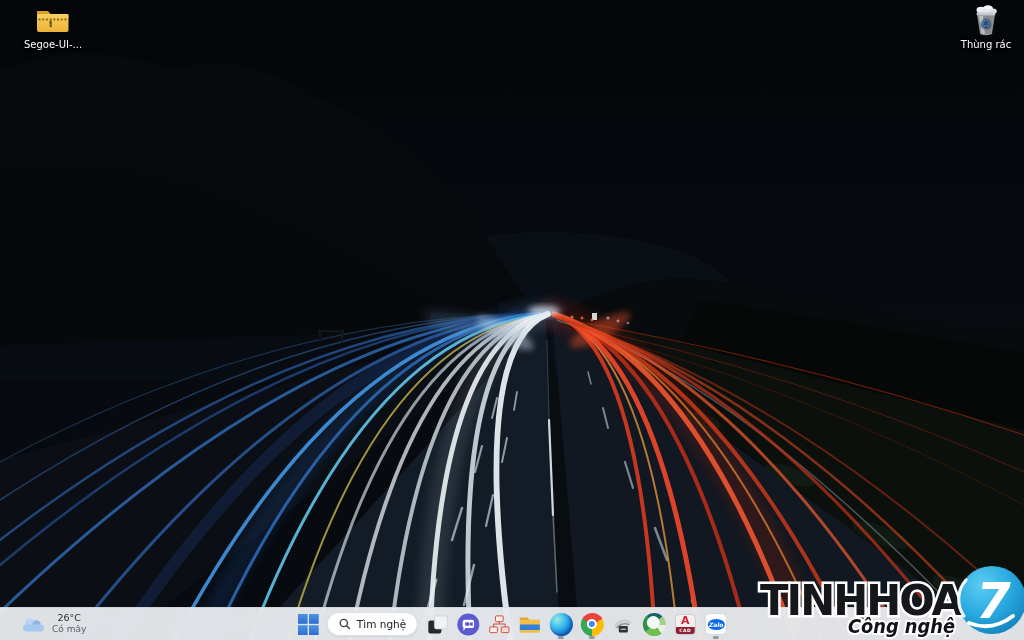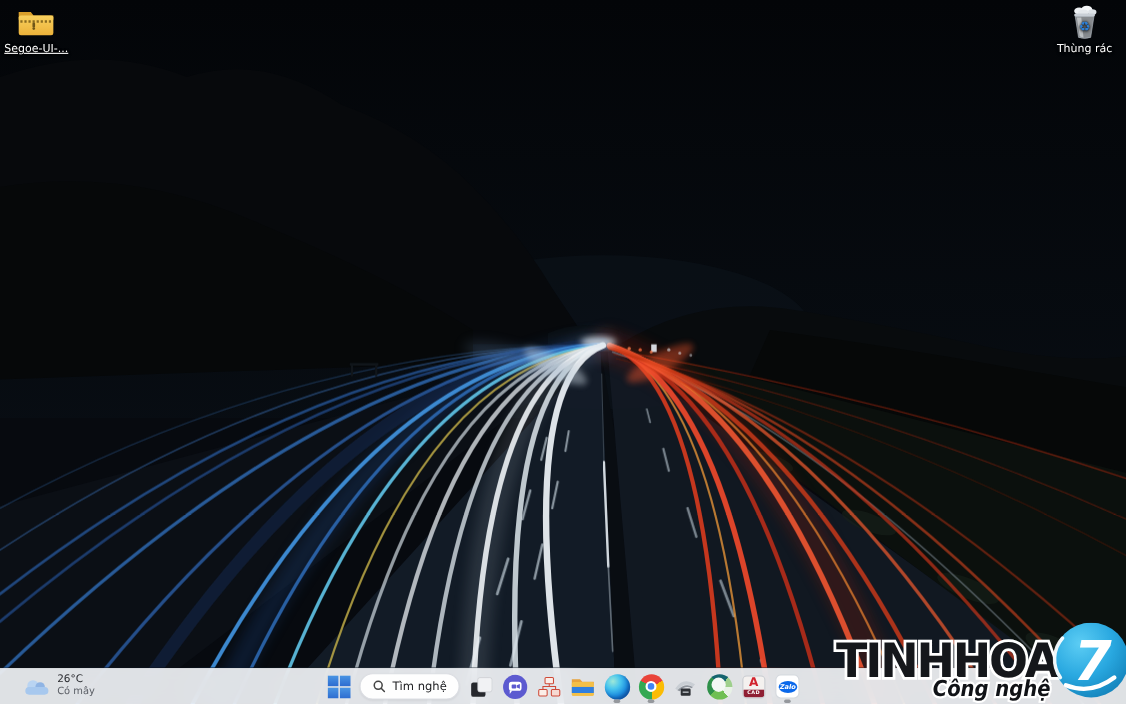--- a/index.html
+++ b/index.html
@@ -6,29 +6,29 @@
   body{width:1024px;height:640px;position:relative;overflow:hidden;background:#04060a;
        font-family:"DejaVu Sans","Liberation Sans",sans-serif;}
 
   
   .wallpaper{position:absolute;inset:0;z-index:0;}
 
   
   .desk{position:absolute;display:flex;flex-direction:column;align-items:center;gap:3px;
         color:#fff;font-size:10px;line-height:1.1;z-index:2;text-align:center;
         text-shadow:0 1px 3px rgba(0,0,0,.95),0 0 2px rgba(0,0,0,.8);cursor:default;}
-  .desk-folder{left:0;top:5px;width:66px;text-decoration:underline;}
+  .desk-folder{left:20px;top:5px;width:66px;}
   .desk-bin{left:953px;top:4px;width:66px;}
 
   
   .taskbar{position:absolute;left:0;right:0;bottom:0;height:32px;z-index:5;
            background:rgba(241,243,246,.92);backdrop-filter:blur(12px);
            border-top:1px solid rgba(0,0,0,.05);}
   .weather{position:absolute;left:20px;top:0;height:32px;display:flex;align-items:center;gap:6px;}
-  .wtxt{display:flex;flex-direction:column;justify-content:center;line-height:1.15;}
+  .wtxt{display:flex;flex-direction:column;justify-content:center;line-height:1.15;align-items:center;}
   .wtemp{font-size:9.5px;color:#2b2d31;}
   .wcond{font-size:9px;color:#5b5f66;}
 
   .tb-center{position:absolute;left:50%;transform:translateX(-50%);top:0;height:32px;
              display:flex;align-items:center;gap:7px;}
   .tbi{width:24px;height:24px;position:relative;display:flex;align-items:center;justify-content:center;
        border-radius:4px;}
   .dot{position:absolute;bottom:-3px;left:50%;transform:translateX(-50%);
        width:6px;height:3px;border-radius:2px;background:#95989d;}
 

